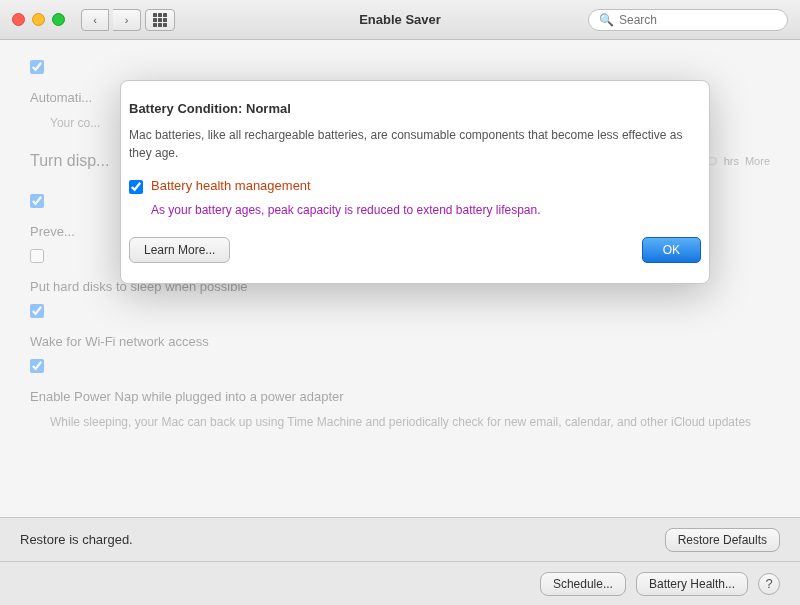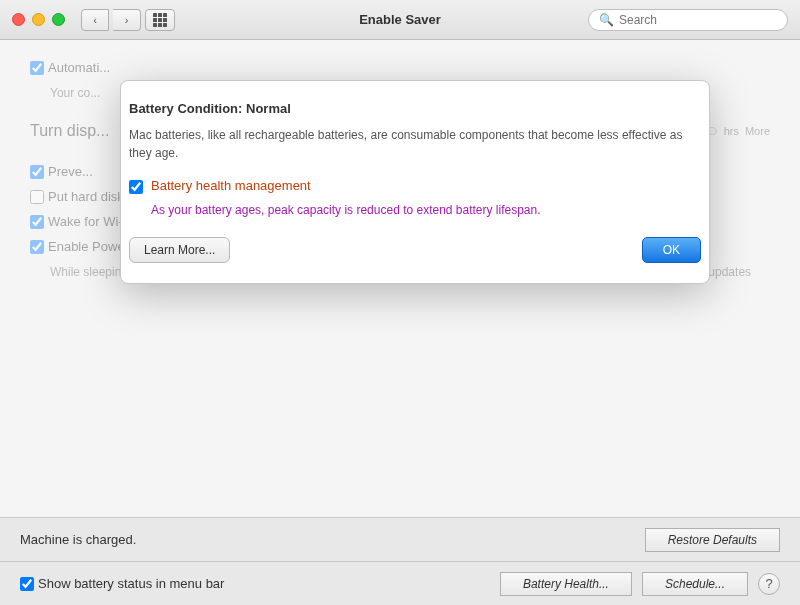--- a/index.html
+++ b/index.html
@@ -131,24 +131,25 @@
 
     .pref-row {
       display: flex;
       align-items: flex-start;
       margin-bottom: 10px;
       gap: 8px;
     }
 
     .checkbox-label {
       display: flex;
-      align-items: flex-end;
-      gap: 4px;
-      font-size: 13px;
-      color: #333;
+      align-items: flex-start;
+      gap: 16px;
+      font-size: 13px;
+      color: #333;
+      flex-direction: column;
     }
 
     input[type="checkbox"] {
       width: 14px;
       height: 14px;
       accent-color: #007aff;
       cursor: pointer;
     }
 
     .sub-text {
@@ -201,26 +202,25 @@
 
     .battery-status {
       font-size: 13px;
       color: #333;
       flex: 1;
     }
 
     .btn {
       background: linear-gradient(to bottom, #f8f8f8, #e8e8e8);
       border: 1px solid #b0b0b0;
-      border-radius: 0;
-      padding: 4px 22px;
-      font-size: 12px;
-      cursor: pointer;
-      color: #333;
-      font-style: italic;
+      border-radius: 8px;
+      padding: 4px 12px;
+      font-size: 12px;
+      cursor: pointer;
+      color: #333;
     }
 
     
     .bottom-bar2 {
       position: absolute;
       bottom: 44px;
       left: 0;
       right: 0;
       background: #e8e8e8;
       border-top: 1px solid #c8c8c8;
@@ -424,28 +424,24 @@
     </div>
     <div class="popover-checkbox-desc">As your battery ages, peak capacity is reduced to extend battery lifespan.</div>
 
     <div class="popover-actions">
       <button class="btn-learn-more">Learn More...</button>
       <button class="btn-ok">OK</button>
     </div>
   </div>
 
   <div class="bottom-bar2">
-    <span class="battery-status">Machine is charged.</span>
+    <span class="battery-status">Restore is charged.</span>
     <button class="btn">Restore Defaults</button>
   </div>
 
   <div class="bottom-bar">
-    <label class="checkbox-label">
-      <input type="checkbox" checked="" style="">
-      <span>Show battery status in menu bar</span>
-    </label>
     <div style="flex:1;"></div>
+    <button class="btn">Schedule...</button>
     <button class="btn">Battery Health...</button>
-    <button class="btn">Schedule...</button>
     <div class="question-btn">?</div>
   </div>
 
 </div>
 
 </body></html>

